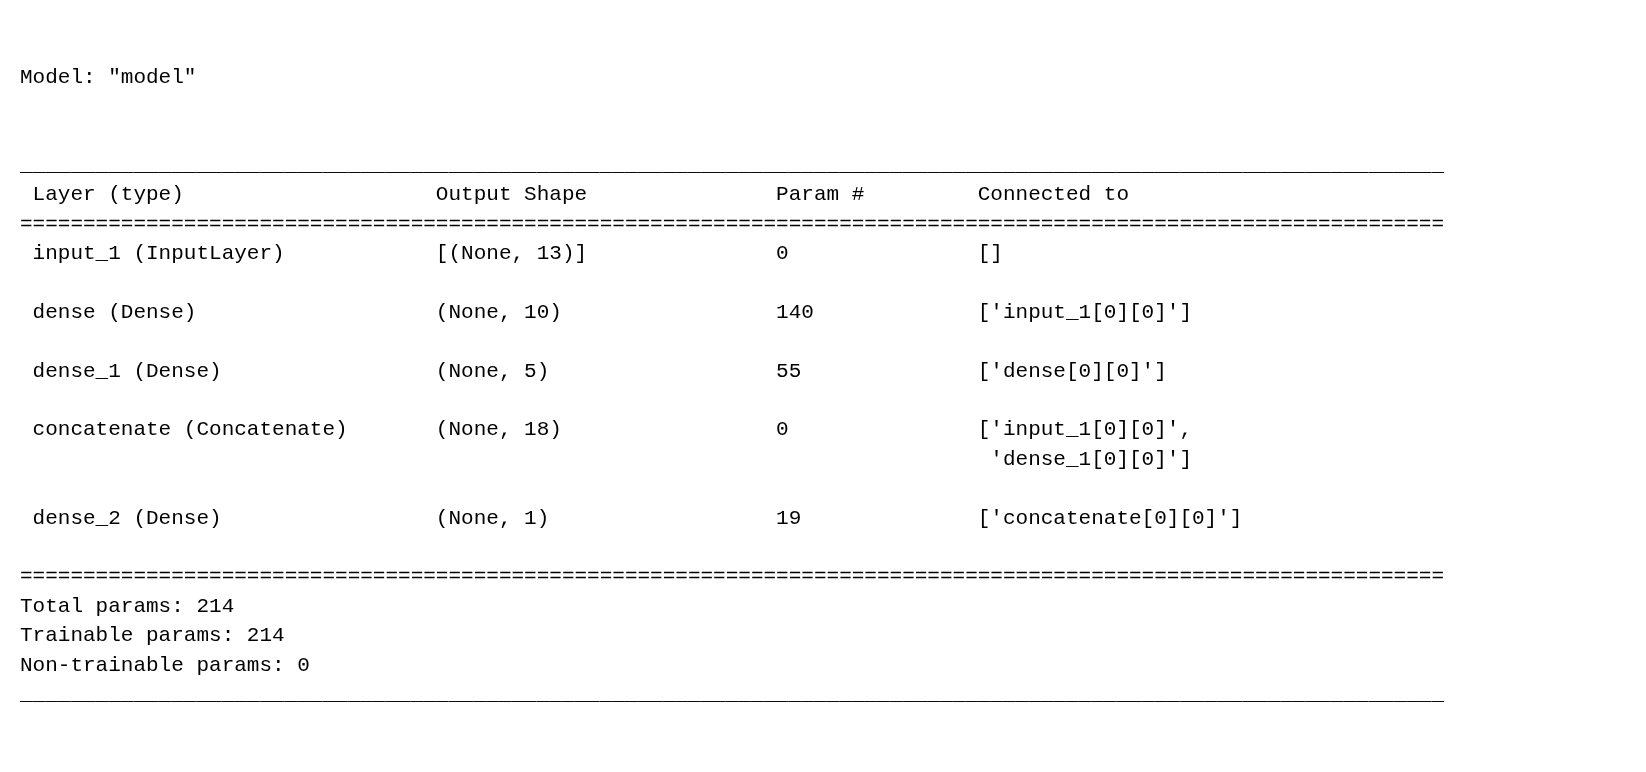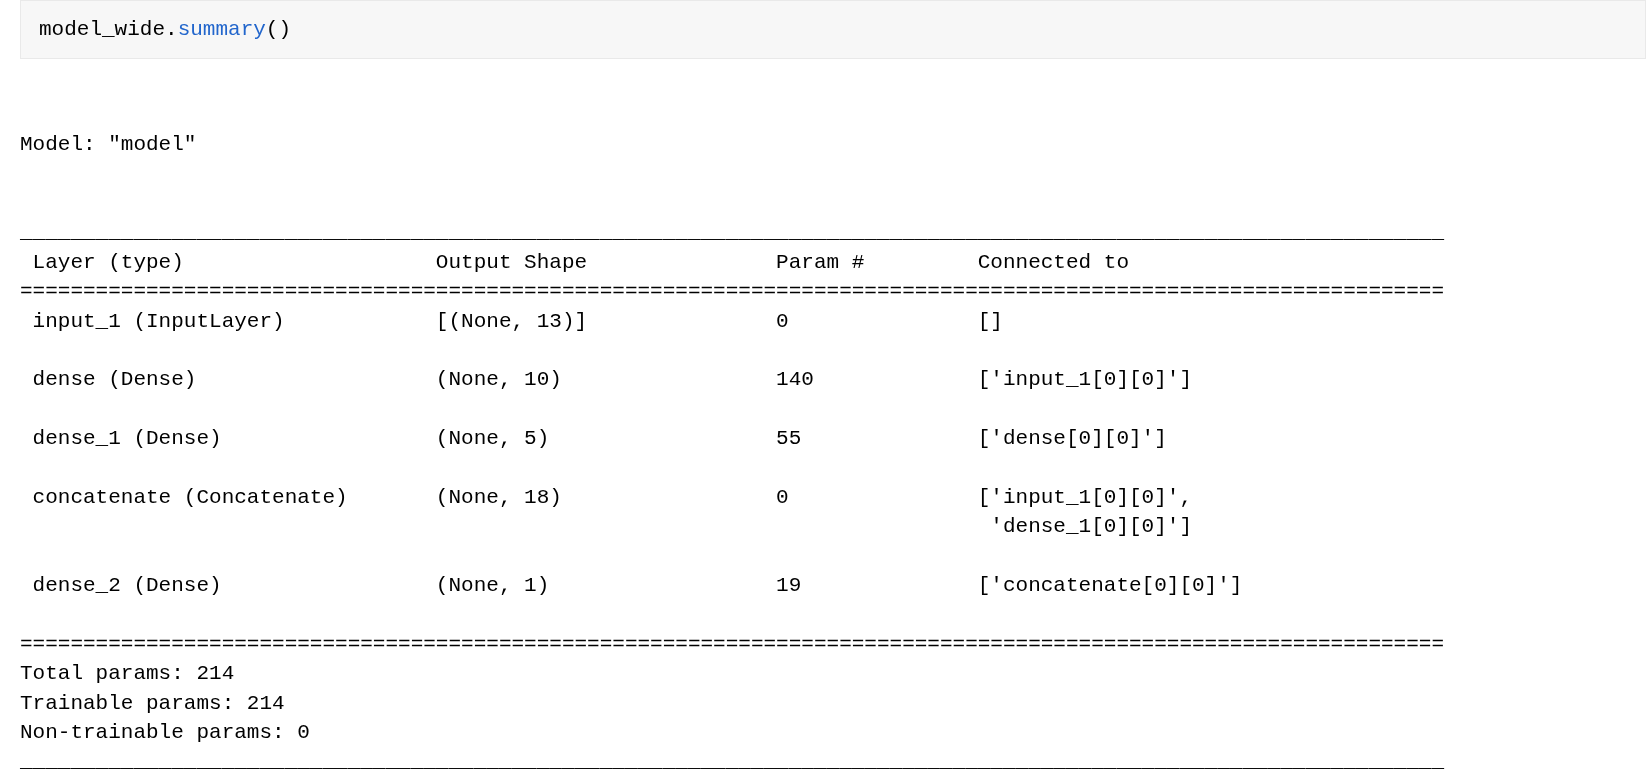--- a/index.html
+++ b/index.html
@@ -30,21 +30,20 @@
   }
   .summary-table {
     white-space: pre;
   }
 </style>
 </head>
 <body>
 
 <div class="page">
 
-  <div class="code-cell"><span>model_wide</span><span>.</span><span class="tok-accent">summary</span><span>()</span></div>
 
   <div class="output">
     <div>Model: "model"</div>
     <div class="summary-table" id="summary-table">_________________________________________________________________________________________________________________
  Layer (type)                    Output Shape               Param #         Connected to                         
 =================================================================================================================
  input_1 (InputLayer)            [(None, 13)]               0               []                                   
 
  dense (Dense)                   (None, 10)                 140             ['input_1[0][0]']                    
 

